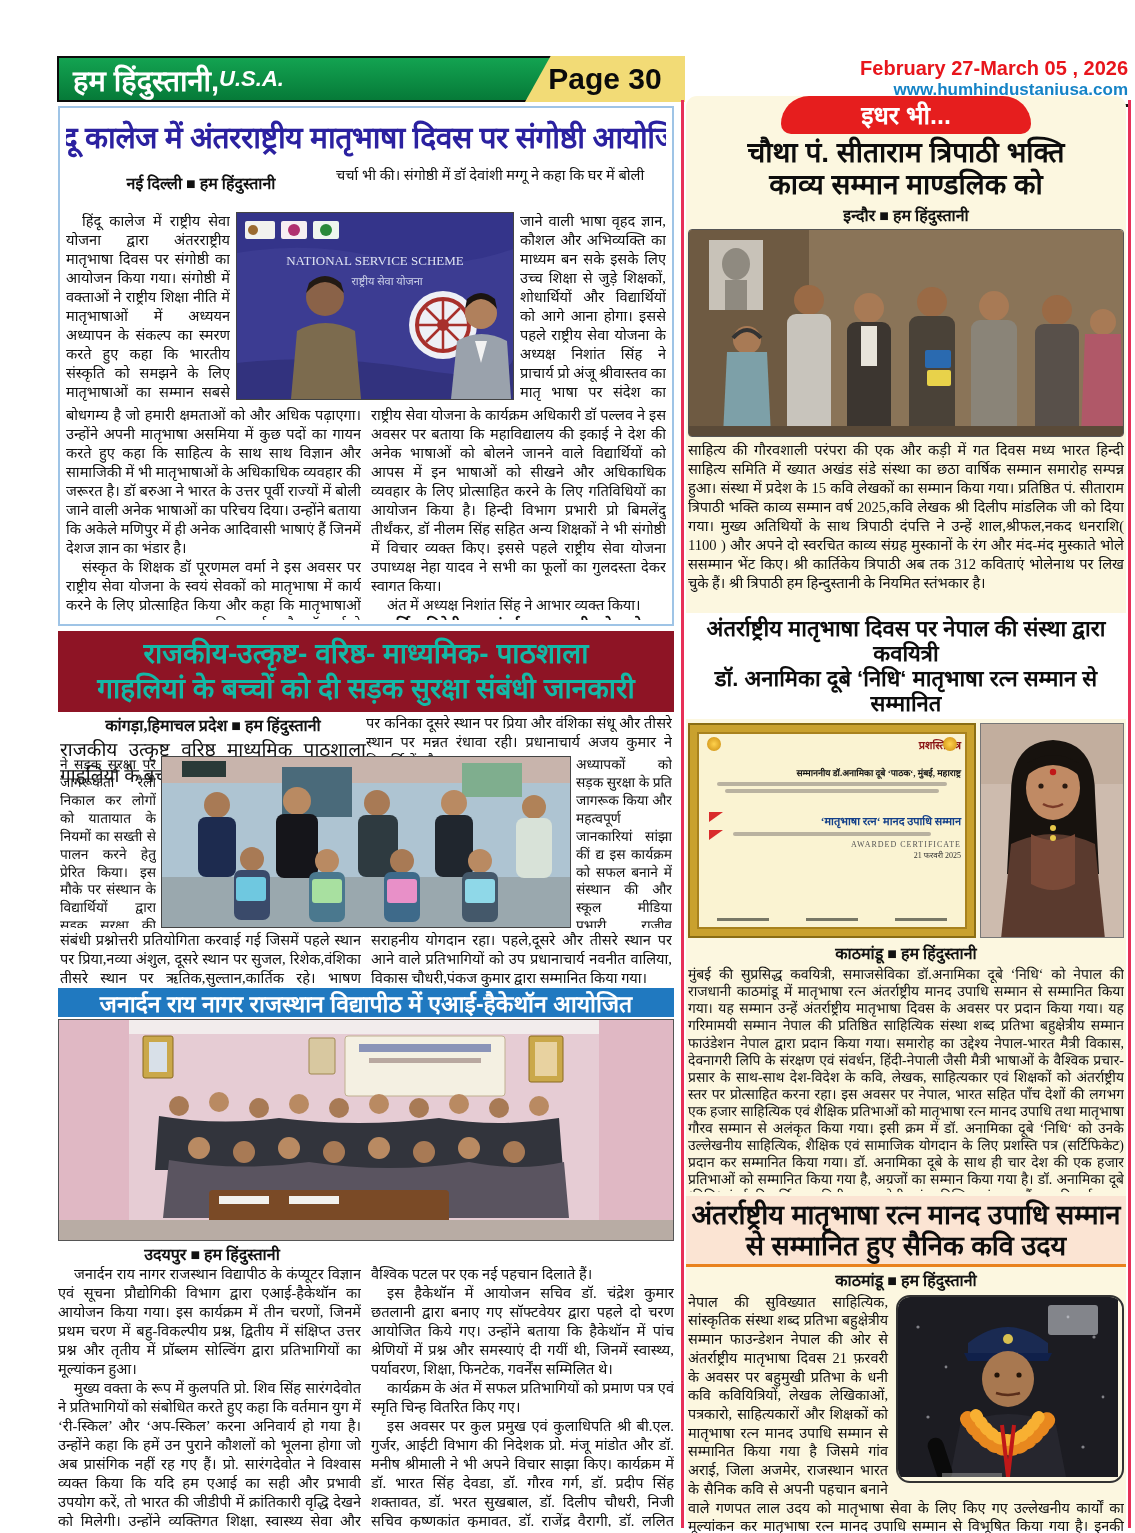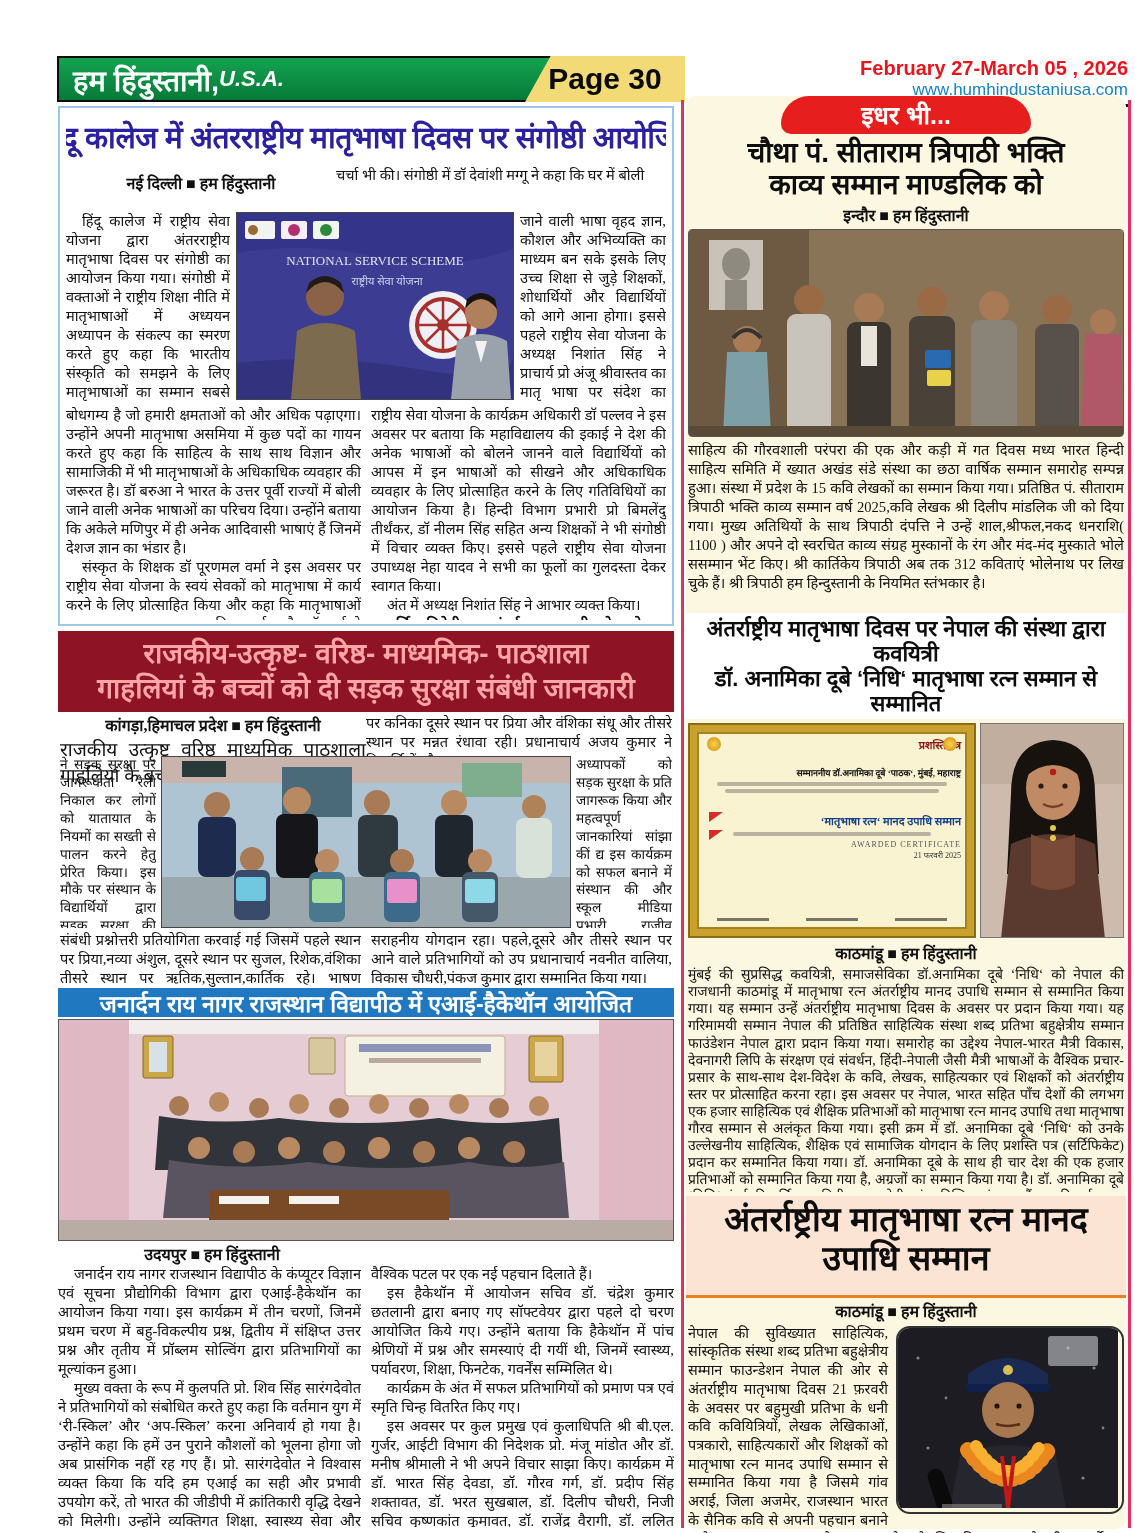--- a/index.html
+++ b/index.html
@@ -11,21 +11,21 @@
     display:flex;align-items:center;padding-left:14px;}
   .masthead-title{color:#fff;font-weight:bold;font-size:29px;font-family:"Liberation Sans",sans-serif;}
   .masthead-usa{color:#fff;font-weight:bold;font-style:italic;font-size:22px;
     font-family:"Liberation Sans",sans-serif;}
   .page-wedge{position:absolute;right:-2px;top:-2px;bottom:-2px;width:160px;background:#f2db76;
     clip-path:polygon(16% 0,100% 0,100% 100%,0 100%);display:flex;align-items:center;justify-content:center;}
   .page-wedge span{font-family:"Liberation Sans",sans-serif;font-weight:bold;font-size:30px;color:#0b0b0b;}
   .dateline{position:absolute;left:688px;top:57px;width:440px;text-align:right;
     border-bottom:3px solid #111;padding-bottom:4px;}
   .date-red{color:#e8151c;font-weight:bold;font-size:20px;font-family:"Liberation Sans",sans-serif;}
-  .website{color:#1583c6;font-weight:normal;font-size:17px;font-family:"Liberation Sans",sans-serif;}
+  .website{color:#1583c6;font-weight:bold;font-size:17px;font-family:"Liberation Sans",sans-serif;}
   
   .vline{position:absolute;top:100px;width:3px;height:1428px;background:#e73058;}
   .vline.center{left:681px;}
   .vline.right{left:1128px;}
   
   .byline{font-weight:bold;font-size:16px;text-align:center;}
   .btxt{font-size:14.6px;line-height:1.30;text-align:justify;overflow:hidden;}
   .btxt p{margin:0;text-indent:16px;}
   
   .a1{position:absolute;left:58px;top:106px;width:616px;height:520px;border:2px solid #9fc4e6;
@@ -39,21 +39,21 @@
   .a1-row2{display:flex;height:190px;gap:6px;}
   .a1-colA{width:164px;}
   .a1-photo{width:276px;height:186px;border:1px solid #444;flex:none;}
   .a1-colC{flex:1;}
   .a1-row3{display:flex;gap:10px;height:214px;margin-top:4px;}
   .a1-row3 > div{width:50%;}
   .a1-sig{font-weight:bold;font-size:15.5px;text-align:right;line-height:1.3;}
   
   .a2-band{position:absolute;left:58px;top:631px;width:616px;height:81px;background:#8e1425;
      display:flex;flex-direction:column;align-items:center;justify-content:center;}
-  .a2-band div{color:#fca5a5;font-weight:bold;font-size:28px;line-height:1.22;
+  .a2-band div{color:#14b8a6;font-weight:bold;font-size:28px;line-height:1.22;
      font-family:"Liberation Sans",sans-serif;white-space:nowrap;}
   .a2{position:absolute;left:58px;top:714px;width:616px;height:271px;padding:0 2px;box-sizing:border-box;}
   .a2-row1{display:flex;height:42px;}
   .a2-row1 .left{width:50%;}
   .a2-row1 .btxt{width:50%;}
   .a2-lead{font-size:19px;text-align:justify;}
   .a2-row2{display:flex;gap:5px;height:172px;}
   .a2-colA{width:96px;}
   .a2-photo{width:408px;height:170px;border:1px solid #444;flex:none;}
   .a2-colC{flex:1;}
@@ -75,21 +75,21 @@
      font-family:"Liberation Sans",sans-serif;}
   .r-head{font-weight:bold;text-align:center;color:#0d0d0d;font-family:"Liberation Sans",sans-serif;line-height:1.14;}
   .r1-head{font-size:28px;margin-top:3px;}
   .r1-byline{margin:3px 0;}
   .r1-photo{width:434px;height:206px;border:1px solid #555;border-radius:4px;margin:0 auto;overflow:hidden;}
   .r1-body{margin-top:4px;height:168px;}
   .r2-head{background:#fff;font-size:22px;margin:4px -2px 0 -2px;padding:3px 0;}
   .r2-media{display:flex;gap:4px;margin-top:4px;height:215px;}
   .r2-byline{margin:4px 0 2px 0;}
   .r2-body{font-size:13.9px;line-height:1.23;height:226px;}
-  .r3-head{background:#fbe4d3;border-bottom:3px solid #e9821e;font-size:34px;padding:4px 0 17px 0;margin:4px -2px 0 -2px;}
+  .r3-head{background:#fbe4d3;border-bottom:3px solid #e9821e;font-size:27px;padding:4px 0 2px 0;margin:4px -2px 0 -2px;}
   .r3-byline{margin:2px 0;}
   .r3-body{font-size:14.4px;line-height:1.30;}
   .r3-photo{float:right;width:224px;height:184px;margin:2px 0 4px 8px;border:2px solid #333;border-radius:14px;overflow:hidden;}
   
   .cert{width:288px;height:215px;background:#c9a12e;border:2px solid #8a6d14;box-sizing:border-box;padding:7px;flex:none;}
   .cert-inner{background:#faf3d2;border:2px solid #a8821e;height:100%;box-sizing:border-box;
      text-align:right;position:relative;padding:3px 4px;overflow:hidden;}
   .cert-title{color:#8a1414;font-weight:bold;font-size:11px;}
   .cert-recipient{font-size:9px;font-weight:bold;margin-top:14px;}
   .cert-bar{height:4px;background:#b9b2a0;margin:3px 14px;border-radius:2px;}
@@ -392,20 +392,21 @@
           <circle cx="72" cy="104" r="3" fill="#e8c84a"></circle>
           <circle cx="72" cy="114" r="3" fill="#e8c84a"></circle>
         </svg>
       </div>
     </div>
     <div class="byline r2-byline">काठमांडू ■  हम हिंदुस्तानी</div>
     <div class="btxt r2-body">मुंबई की सुप्रसिद्ध कवयित्री, समाजसेविका डॉ.अनामिका दूबे  ‘निधि‘ को नेपाल की राजधानी काठमांडू में मातृभाषा रत्न अंतर्राष्ट्रीय मानद उपाधि सम्मान से सम्मानित किया गया। यह सम्मान उन्हें अंतर्राष्ट्रीय मातृभाषा दिवस के अवसर पर प्रदान किया गया। यह गरिमामयी सम्मान नेपाल की प्रतिष्ठित साहित्यिक संस्था शब्द प्रतिभा बहुक्षेत्रीय सम्मान फाउंडेशन नेपाल द्वारा प्रदान किया गया। समारोह का उद्देश्य नेपाल-भारत मैत्री विकास, देवनागरी लिपि के संरक्षण एवं संवर्धन, हिंदी-नेपाली जैसी मैत्री भाषाओं के वैश्विक प्रचार-प्रसार के साथ-साथ देश-विदेश के कवि, लेखक, साहित्यकार एवं शिक्षकों को अंतर्राष्ट्रीय स्तर पर प्रोत्साहित करना रहा। इस अवसर पर नेपाल, भारत सहित पाँच देशों की लगभग एक हजार साहित्यिक एवं शैक्षिक प्रतिभाओं को मातृभाषा रत्न मानद उपाधि तथा मातृभाषा गौरव सम्मान से अलंकृत किया गया। इसी क्रम में डॉ. अनामिका दूबे ‘निधि‘ को उनके उल्लेखनीय साहित्यिक, शैक्षिक एवं सामाजिक योगदान के लिए प्रशस्ति पत्र (सर्टिफिकेट) प्रदान कर सम्मानित किया गया। डॉ. अनामिका दूबे के साथ ही चार देश की एक हजार प्रतिभाओं को सम्मानित किया गया है, अग्रजों का सम्मान किया गया है। डॉ. अनामिका दूबे ‘निधि‘ मुंबई की चर्चित कवयित्री, समाजसेवी एवं साहित्यिक संपादक हैं। उनकी कई एकल कृतियाँ प्रकाशित हो चुकी हैं तथा वर्तमान में वे एक साहित्यिक पत्रिका का संपादन कर रही हैं।</div>
 
     <div class="r-head r3-head">
       <div>अंतर्राष्ट्रीय मातृभाषा रत्न मानद उपाधि सम्मान</div>
+      <div>से सम्मानित हुए सैनिक कवि उदय</div>
     </div>
     <div class="byline r3-byline">काठमांडू ■  हम हिंदुस्तानी</div>
     <div class="r3-body btxt">
       <div class="r3-photo">
         <svg width="220" height="180" viewBox="0 0 220 180">
           <rect width="220" height="180" fill="#1c1c22"></rect>
           <g fill="#e8e8f0" opacity="0.5">
             <circle cx="20" cy="30" r="1.6"></circle>
               <circle cx="48" cy="70" r="1.4"></circle>
               <circle cx="30" cy="120" r="1.6"></circle>

